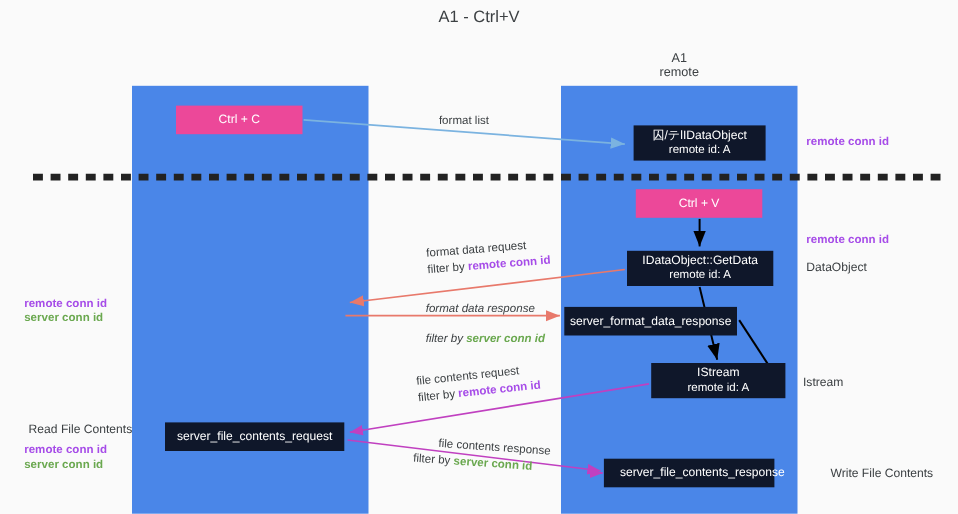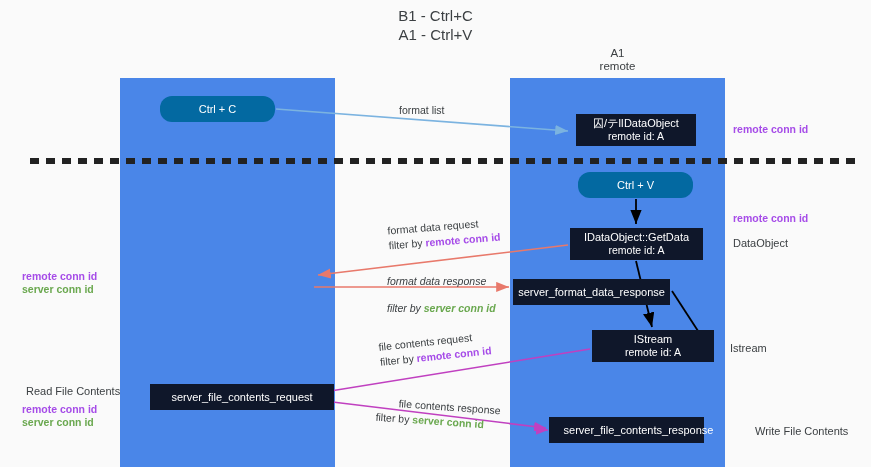--- a/index.html
+++ b/index.html
@@ -29,32 +29,32 @@
   }
   #head-b1{left:120px;top:47px;width:215px;}
   #head-a1{left:510px;top:47px;width:215px;}
 
   
   .node{
     position:absolute;box-sizing:border-box;
     display:flex;flex-direction:column;align-items:center;justify-content:center;
     text-align:center;color:#ffffff;font-size:11px;line-height:13px;
   }
-  .node.green{background:#0369a1;border-radius:12px;}
+  .node.green{background:#ec4899;}
   .node.orange{background:#0f172a;}
   .node .l2{font-size:10.5px;}
 
   #n-ctrlc{left:160px;top:96px;width:115px;height:26px;}
   #n-idataobject{left:576px;top:114px;width:120px;height:32px;}
   #n-ctrlv{left:578px;top:172px;width:115px;height:26px;}
   #n-getdata{left:570px;top:228px;width:133px;height:32px;}
   #n-fmtreq{left:152px;top:267px;width:160px;height:26px;}
   #n-fmtresp{left:513px;top:279px;width:157px;height:26px;}
   #n-istream{left:592px;top:330px;width:122px;height:32px;}
-  #n-filereq{left:150px;top:384px;width:184px;height:26px;}
+  #n-filereq{left:150px;top:384px;width:163px;height:26px;}
   #n-fileresp{left:549px;top:417px;width:155px;height:26px;padding-left:24px;}
 
   
   .anno{position:absolute;font-size:10.5px;line-height:14px;white-space:nowrap;}
   .anno.plain{color:#3c4043;}
   .anno.purple{color:#a64ce8;font-weight:bold;}
   .anno.green-t{color:#6aa84f;font-weight:bold;}
   .anno.right-label{color:#3c4043;font-size:11px;}
 
   .two-line{position:absolute;font-size:10.5px;line-height:15px;white-space:nowrap;}
@@ -64,21 +64,20 @@
 </style>
 </head>
 <body>
 
 <div id="stage">
 
   <div class="lane" id="lane-b1"></div>
   <div class="lane" id="lane-a1"></div>
 
   <div id="title">
-    <div>B1 - Ctrl+C</div>
     <div>A1 - Ctrl+V</div>
   </div>
 
   <div class="lane-head" id="head-a1">
     <div>A1</div>
     <div>remote</div>
   </div>
 
   <svg id="svg-layer" viewBox="0 0 871 467">
     <defs>

